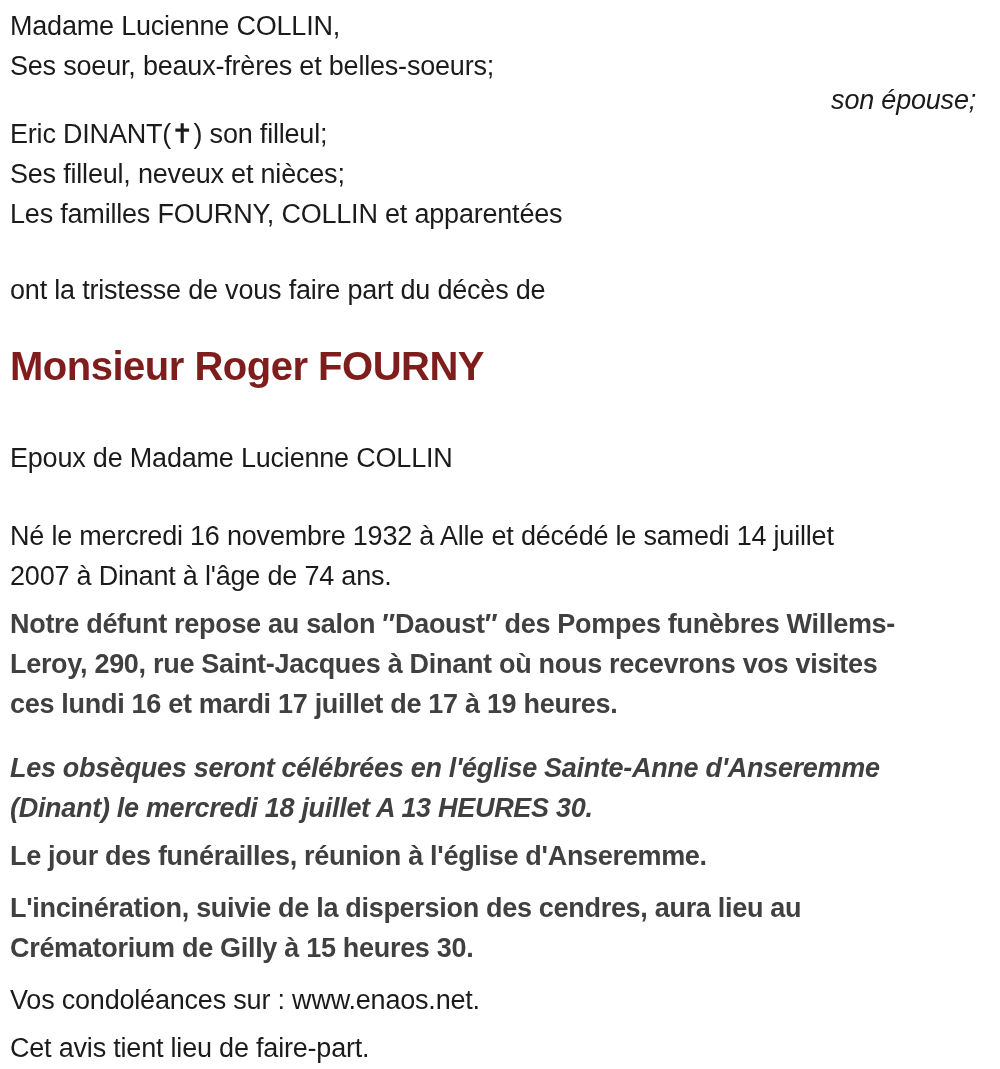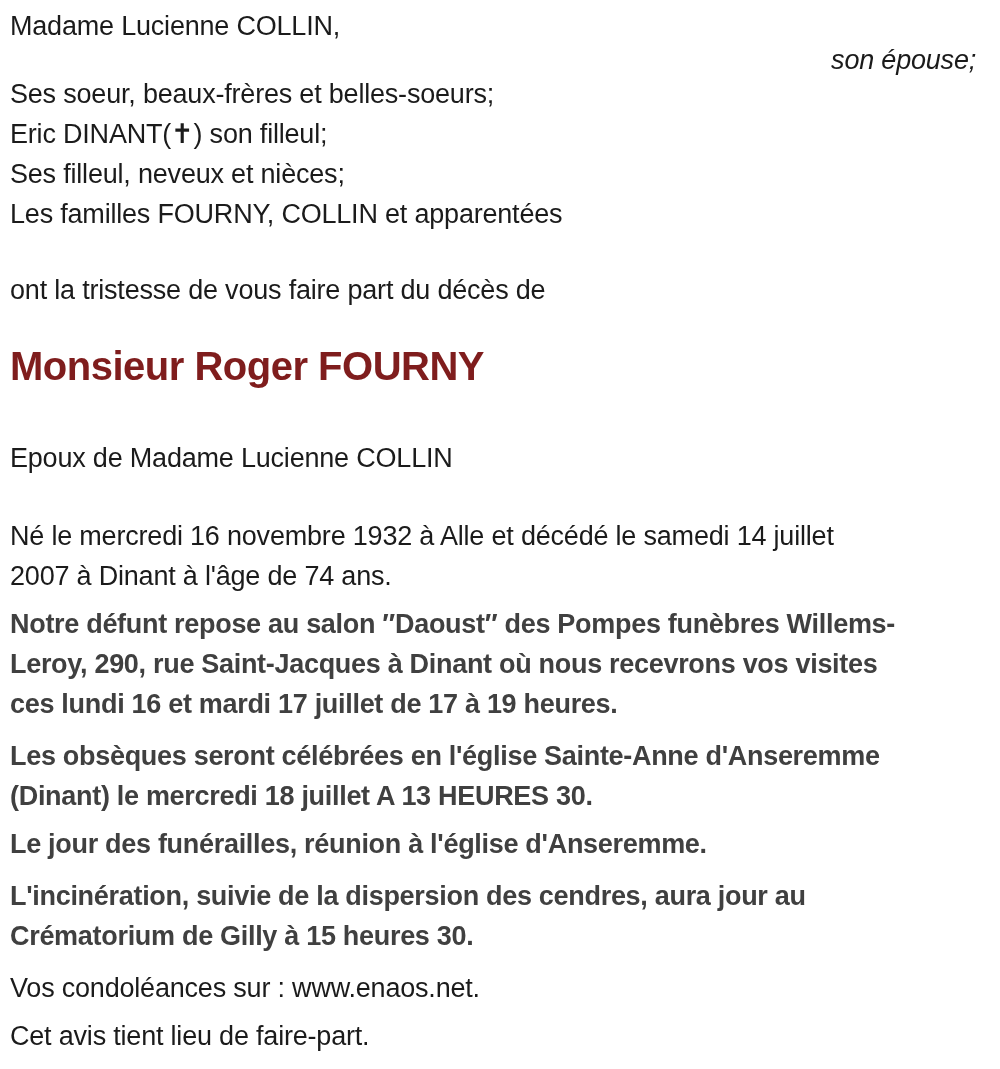--- a/index.html
+++ b/index.html
@@ -39,35 +39,35 @@
     line-height: 48px;
     color: #7f1d1d;
     letter-spacing: -0.5px;
     margin: 32px 0 0 0;
     white-space: nowrap;
   }
   .announcement   { margin-top: 36px; }
   .spouse-line    { margin-top: 48px; }
   .birth-death    { margin-top: 38px; }
   .visitation     { margin-top: 8px;  }
-  .funeral        { margin-top: 12px; }
+  .funeral        { margin-top: 24px; font-style: italic; }
   .meeting        { margin-top: 8px;  }
   .cremation      { margin-top: 12px; }
   .condolences    { margin-top: 12px; }
   .closing        { margin-top: 8px;  }
 </style>
 </head>
 <body>
 
 <div class="doc">
 
   <div class="relatives">
     <div class="line">Madame Lucienne COLLIN,</div>
+    <div class="line">Ses soeur, beaux-frères et belles-soeurs;</div>
     <div class="line relation-note">son épouse;</div>
-    <div class="line">Ses soeur, beaux-frères et belles-soeurs;</div>
     <div class="line">Eric DINANT(✝) son filleul;</div>
     <div class="line">Ses filleul, neveux et nièces;</div>
     <div class="line">Les familles FOURNY, COLLIN et apparentées</div>
   </div>
 
   <div class="line announcement">ont la tristesse de vous faire part du décès de</div>
 
   <h1 class="deceased-name">Monsieur Roger FOURNY</h1>
 
   <div class="line spouse-line">Epoux de Madame Lucienne COLLIN</div>
@@ -84,21 +84,21 @@
   </div>
 
   <div class="funeral bold">
     <div class="line">Les obsèques seront célébrées en l'église Sainte-Anne d'Anseremme</div>
     <div class="line">(Dinant) le mercredi 18 juillet A 13 HEURES 30.</div>
   </div>
 
   <div class="line bold meeting">Le jour des funérailles, réunion à l'église d'Anseremme.</div>
 
   <div class="cremation bold">
-    <div class="line">L'incinération, suivie de la dispersion des cendres, aura jour au</div>
+    <div class="line">L'incinération, suivie de la dispersion des cendres, aura lieu au</div>
     <div class="line">Crématorium de Gilly à 15 heures 30.</div>
   </div>
 
   <div class="line condolences">Vos condoléances sur : www.enaos.net.</div>
 
   <div class="line closing">Cet avis tient lieu de faire-part.</div>
 
 </div>
 
 </body></html>

